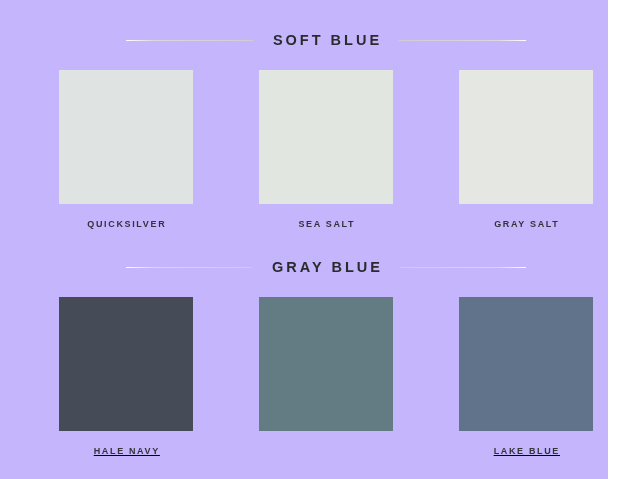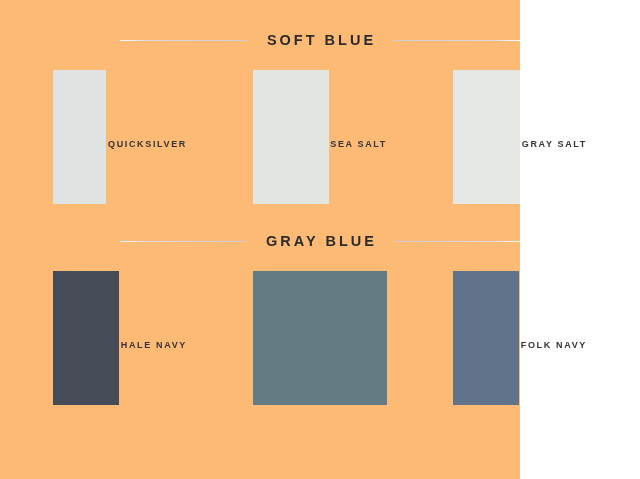--- a/index.html
+++ b/index.html
@@ -10,24 +10,25 @@
   }
   body {
     width: 640px;
     height: 479px;
     overflow: hidden;
     font-family: "Liberation Sans", sans-serif;
     -webkit-font-smoothing: antialiased;
   }
   .palette-page {
     position: relative;
-    width: 520px;
+    width: 608px;
     height: 479px;
-    background: #fdba74;
+    background: #c4b5fd;
     box-sizing: border-box;
+    padding-left: 6px;
   }
 
   
   .section {
     position: relative;
     width: 640px;
   }
   .section-header {
     display: flex;
     align-items: center;
@@ -63,20 +64,21 @@
   .swatch-row {
     display: flex;
     justify-content: space-between;
     width: 534px;
     margin: 0 auto;
     padding: 0;
   }
   .swatch-cell {
     width: 134px;
     display: flex;
+    flex-direction: column;
     align-items: center;
   }
   .swatch-chip {
     width: 134px;
     height: 134px;
     display: block;
   }
   .swatch-label {
     margin-top: 15px;
     font-size: 9px;
@@ -85,21 +87,21 @@
     color: #33333a;
     white-space: nowrap;
     text-indent: 1.65px;
     line-height: 11px;
   }
 
   
   .section-soft-blue { padding-top: 29px; }
   .section-soft-blue .swatch-row { margin-top: 19px; }
   .section-gray-blue { padding-top: 26px; }
-  .section-gray-blue .swatch-row { margin-top: 19px; }
+  .section-gray-blue .swatch-row { margin-top: 19px; text-decoration: underline; }
 </style>
 </head>
 <body style="background: rgb(255, 255, 255);">
 
 <div class="palette-page">
 
   <div class="section section-soft-blue">
 
     <div class="section-header">
       <span class="rule rule-left"></span>
@@ -141,19 +143,19 @@
         <span class="swatch-chip" style="background-color: rgb(69, 75, 87);"></span>
         <span class="swatch-label">HALE NAVY</span>
       </div>
 
       <div class="swatch-cell">
         <span class="swatch-chip" style="background-color: rgb(99, 123, 130);"></span>
       </div>
 
       <div class="swatch-cell">
         <span class="swatch-chip" style="background-color: rgb(97, 115, 138);"></span>
-        <span class="swatch-label">FOLK NAVY</span>
+        <span class="swatch-label">LAKE BLUE</span>
       </div>
 
     </div>
   </div>
 
 </div>
 
 </body></html>

